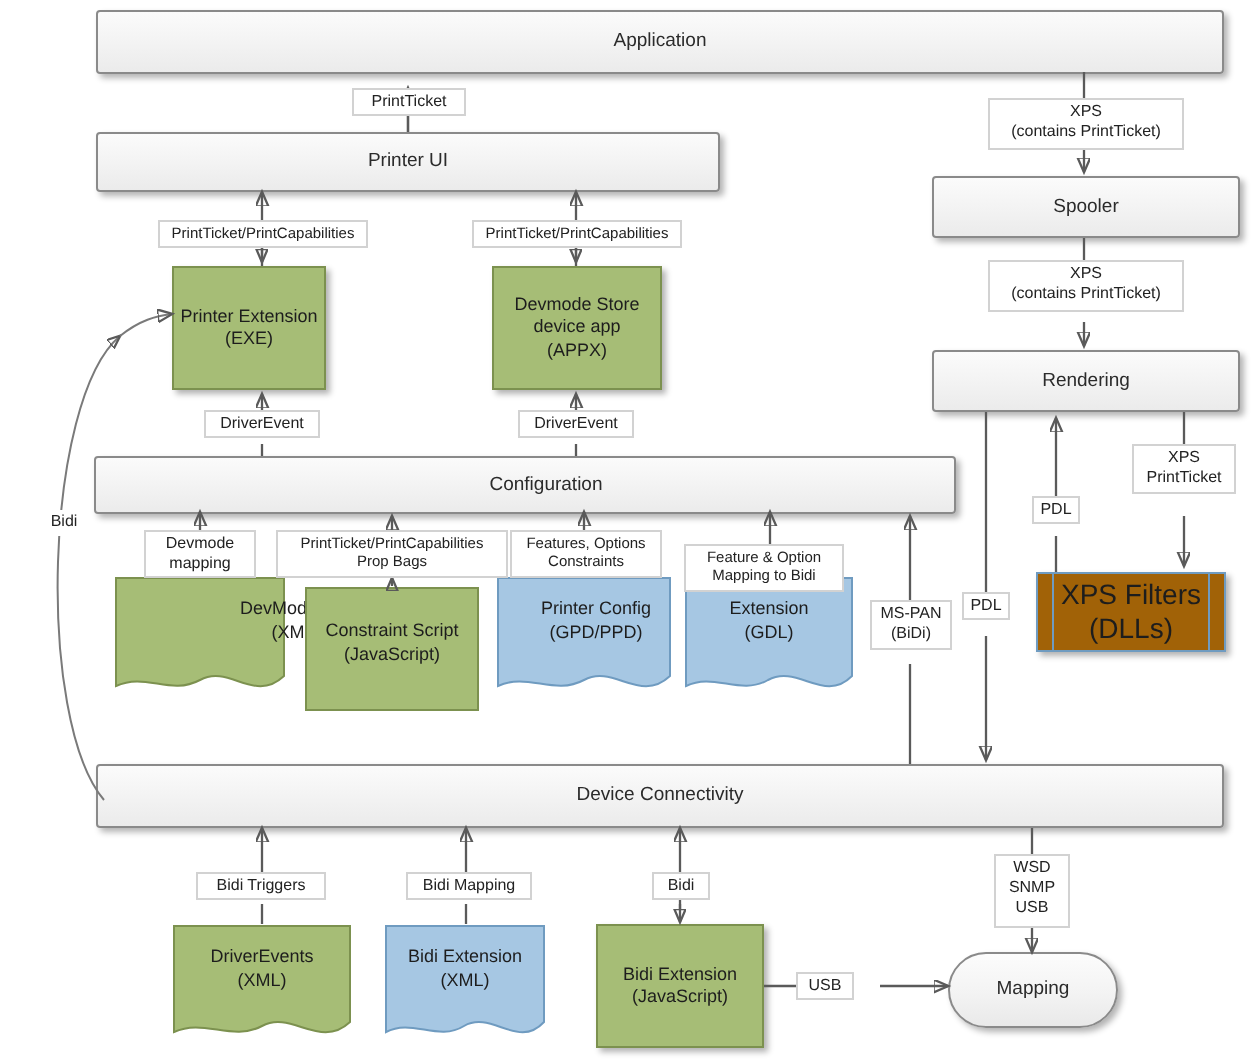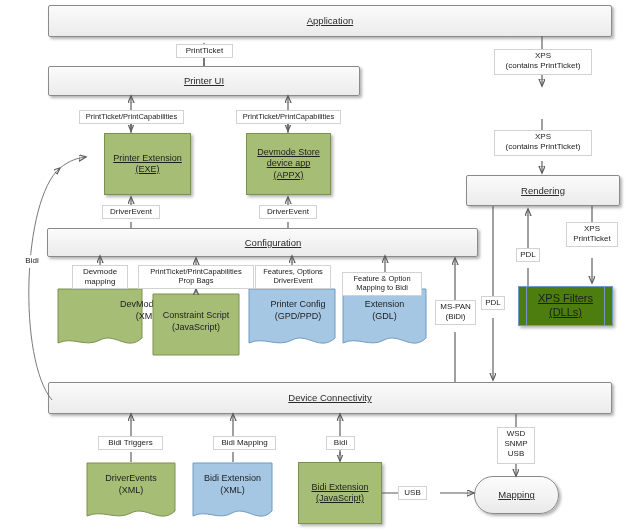--- a/index.html
+++ b/index.html
@@ -2,21 +2,21 @@
 <html><head>
 <meta charset="utf-8">
 <title>Print Architecture Diagram</title>
 <style>
   html,body{margin:0;padding:0;background:#ffffff;}
   body{font-family:"Liberation Sans","DejaVu Sans",sans-serif;}
   #canvas{position:relative;width:628px;height:532px;background:#fff;overflow:hidden;}
 
   
   .node{position:absolute;box-sizing:border-box;display:flex;align-items:center;
-        justify-content:flex-end;text-align:center;line-height:1.25;text-decoration:underline;}
+        justify-content:flex-end;text-align:center;line-height:1.25;}
   .node .lbl{display:block;width:100%;}
 
   
   .bar{
     background:linear-gradient(to bottom,#fbfbfb 0%,#f4f4f4 45%,#ebebeb 100%);
     border:1px solid #8a8a8a;
     border-radius:2px;
     box-shadow:2px 2px 3px rgba(0,0,0,0.30);
     color:#2b2b2b;
     font-size:9.5px;
@@ -24,24 +24,24 @@
 
   
   .green{
     background:#a6bd76;
     border:1px solid #7c914f;
     box-shadow:2px 2px 3px rgba(0,0,0,0.30);
     color:#1d1d1d;font-size:9px;
   }
   
   .blue{
-    background:#4d7c0f;
+    background:#a16207;
     border:1px solid #6f9bc0;
     box-shadow:2px 2px 3px rgba(0,0,0,0.30);
-    color:#1d1d1d;font-size:11px;
+    color:#1d1d1d;font-size:14px;
   }
 
   
   .docshape{position:absolute;}
   .docshape svg{position:absolute;left:0;top:0;overflow:visible;}
   .docshape .dtxt{position:absolute;left:0;top:0;width:100%;
      display:flex;align-items:center;justify-content:center;text-align:center;
      font-size:9px;color:#1d1d1d;line-height:1.3;pointer-events:none;}
 
   
@@ -153,26 +153,29 @@
   </svg>
 
   <div class="node bar" style="left:48px;top:5px;width:564px;height:32px;">
     <span class="lbl">Application</span>
   </div>
 
   <div class="node bar" style="left:48px;top:66px;width:312px;height:30px;">
     <span class="lbl">Printer UI</span>
   </div>
 
+  <div class="node bar" style="left:466px;top:88px;width:154px;height:31px;">
+    <span class="lbl">Spooler</span>
+  </div>
 
   <div class="node bar" style="left:466px;top:175px;width:154px;height:31px;">
     <span class="lbl">Rendering</span>
   </div>
 
-  <div class="node green" style="left:104px;top:133px;width:87px;height:62px;">
+  <div class="node green" style="left:86px;top:133px;width:77px;height:62px;">
     <span class="lbl">
       <span>Printer Extension</span><br>
       <span>(EXE)</span>
     </span>
   </div>
 
   <div class="node green" style="left:246px;top:133px;width:85px;height:62px;">
     <span class="lbl">
       <span>Devmode Store</span><br>
       <span>device app</span><br>
@@ -296,40 +299,40 @@
 
   <div class="chip" style="left:259px;top:205px;width:58px;height:14px;">DriverEvent</div>
 
   <div class="chip" style="left:72px;top:265px;width:56px;height:24px;">Devmode
 mapping</div>
 
   <div class="chip" style="left:138px;top:265px;width:116px;height:24px;font-size:7.5px;">PrintTicket/PrintCapabilities
 Prop Bags</div>
 
   <div class="chip" style="left:255px;top:265px;width:76px;height:24px;font-size:7.5px;">Features, Options
-DriverEvent</div>
+Constraints</div>
 
   <div class="chip" style="left:342px;top:272px;width:80px;height:24px;font-size:7.5px;">Feature &amp; Option
 Mapping to Bidi</div>
 
   <div class="chip" style="left:435px;top:300px;width:41px;height:25px;">MS-PAN
 (BiDi)</div>
 
   <div class="chip" style="left:481px;top:296px;width:24px;height:14px;">PDL</div>
 
   <div class="chip" style="left:516px;top:248px;width:24px;height:14px;">PDL</div>
 
   <div class="chip" style="left:566px;top:222px;width:52px;height:25px;">XPS
 PrintTicket</div>
 
   <div class="chip nb" style="left:19px;top:255px;width:26px;height:13px;">Bidi</div>
 
   <div class="chip" style="left:98px;top:436px;width:65px;height:14px;">Bidi Triggers</div>
 
-  <div class="chip" style="left:213px;top:436px;width:63px;height:14px;">Bidi Mapping</div>
+  <div class="chip" style="left:203px;top:436px;width:63px;height:14px;">Bidi Mapping</div>
 
   <div class="chip" style="left:326px;top:436px;width:29px;height:14px;">Bidi</div>
 
   <div class="chip" style="left:398px;top:486px;width:29px;height:14px;">USB</div>
 
   <div class="chip" style="left:497px;top:427px;width:38px;height:37px;">WSD
 SNMP
 USB</div>
 
 </div>

